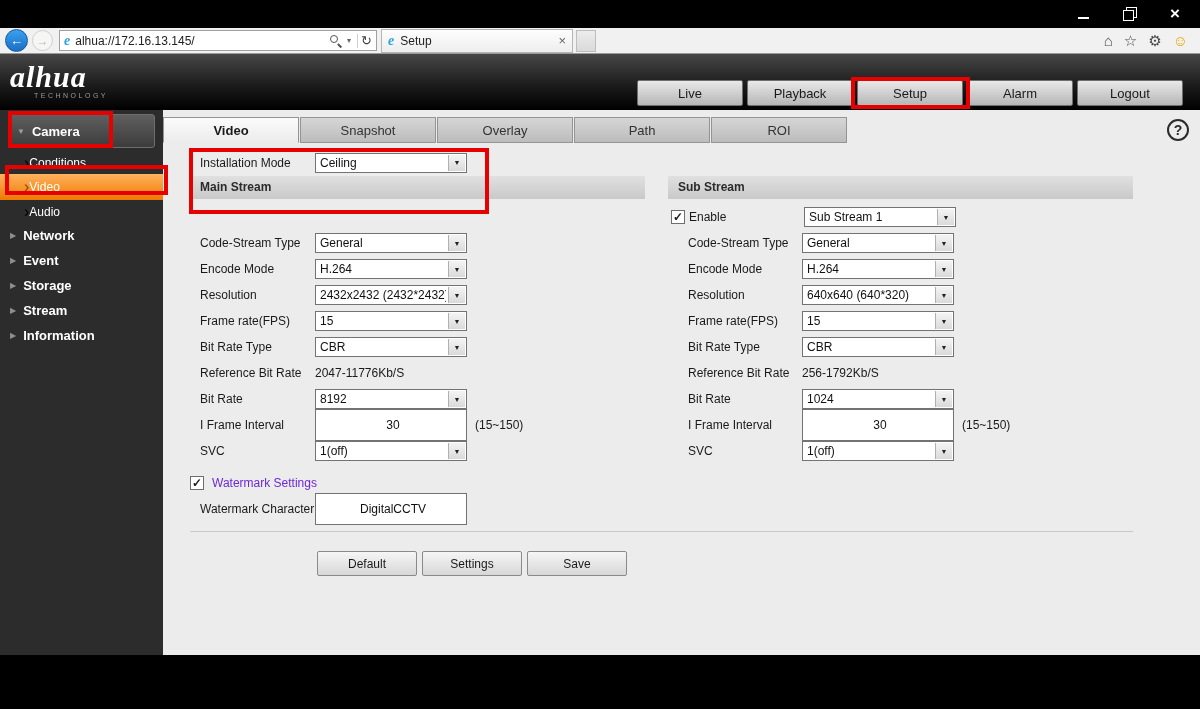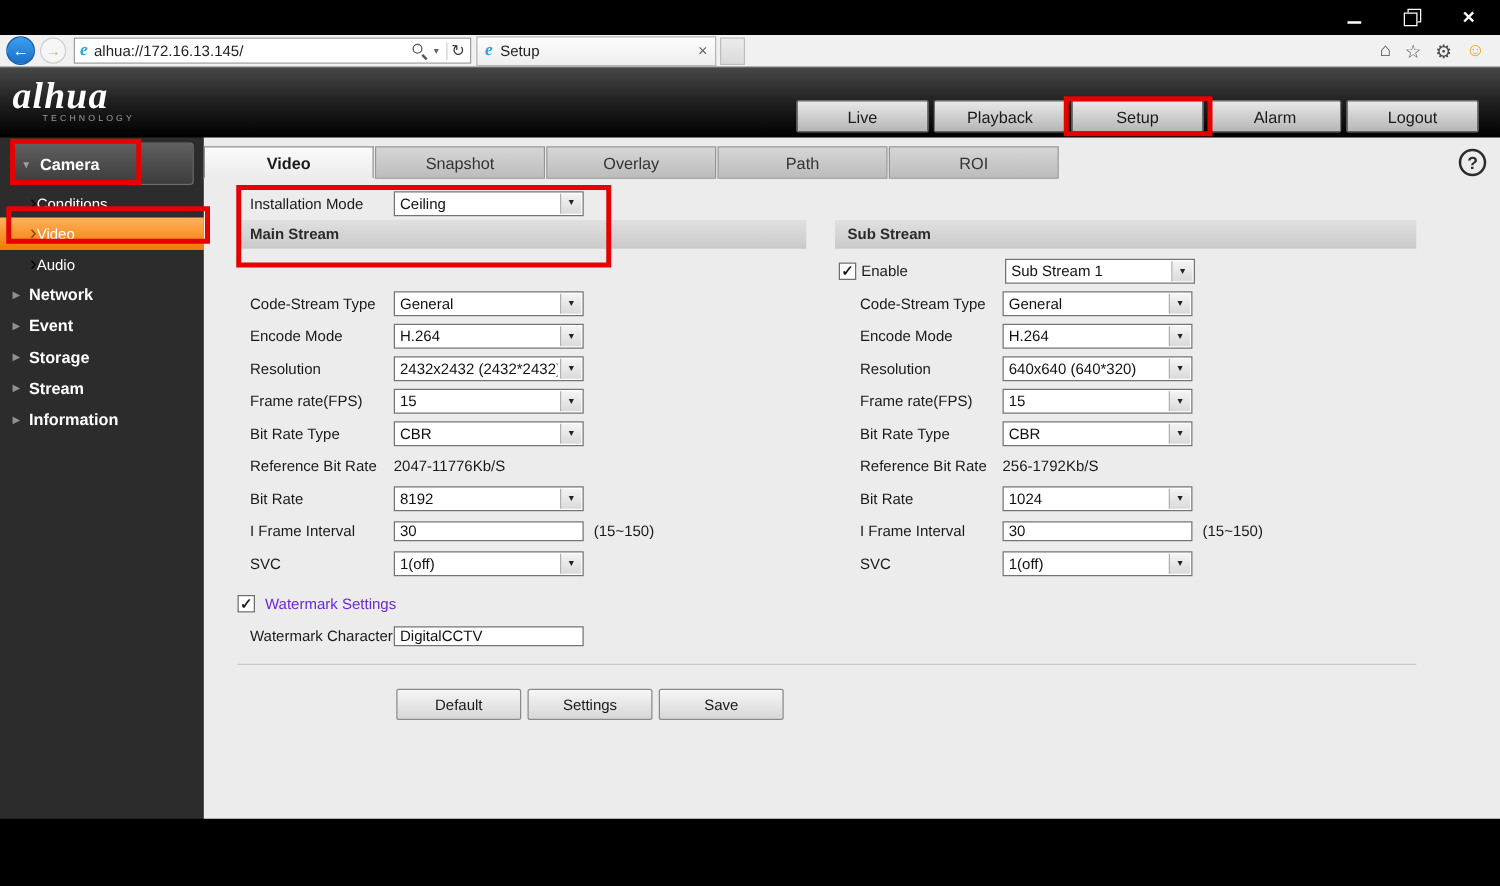--- a/index.html
+++ b/index.html
@@ -94,22 +94,22 @@
   .hint { margin-left:8px; font-size:12px; color:#1a1a1a; }
 
   .field-select { width:152px; height:20px; background:#fff; border:1px solid #737373; position:relative;
                   display:flex; align-items:center; padding-left:4px; font-size:12px; color:#111;
                   flex:none; cursor:pointer; }
   .field-select .arrow { position:absolute; right:1px; top:1px; bottom:1px; width:17px;
                          display:flex; align-items:center; justify-content:center;
                          background:linear-gradient(#f4f4f4,#dadada); border-left:1px solid #b0b0b0;
                          font-size:7px; color:#222; }
   .field-select .val { white-space:nowrap; overflow:hidden; max-width:126px; }
-  .text-input { width:152px; height:16px; border:1px solid #737373; font-size:12px; color:#111;
-                padding-left:4px; background:#fff; font-family:inherit; flex:none; }
+  .text-input { width:152px; height:32px; border:1px solid #737373; font-size:12px; color:#111;
+                padding-left:4px; background:#fff; font-family:inherit; flex:none;text-align:center; }
   .checkbox { width:14px; height:14px; background:#fff; border:1px solid #6e6e6e; font-size:12px;
               line-height:12px; text-align:center; color:#1a1a1a; font-weight:bold; flex:none; cursor:pointer; }
 
   .cols { display:flex; margin-top:0; }
   .col-left { width:455px; }
   .col-right { width:465px; margin-left:23px; }
   .sec-header { height:23px; line-height:23px; background:linear-gradient(#e0e0e0,#c9c9c9);
                 font-weight:bold; font-size:12px; color:#2b2b2b; padding-left:10px; }
   .col-left .f-row.first { margin-top:31px; }
   .col-right .f-row.first { margin-top:5px; }

